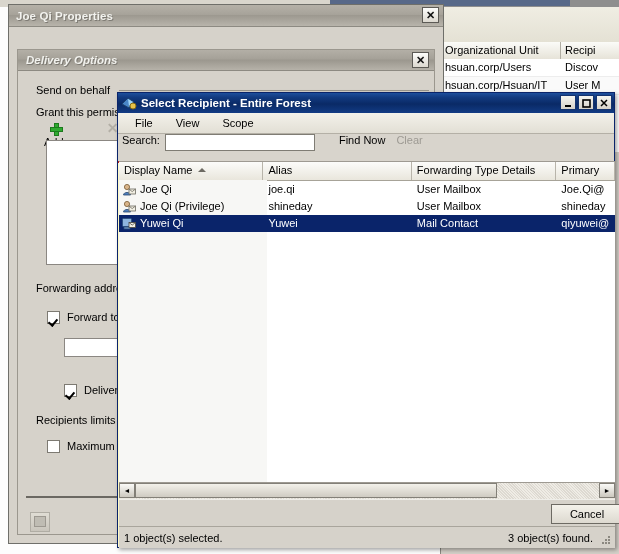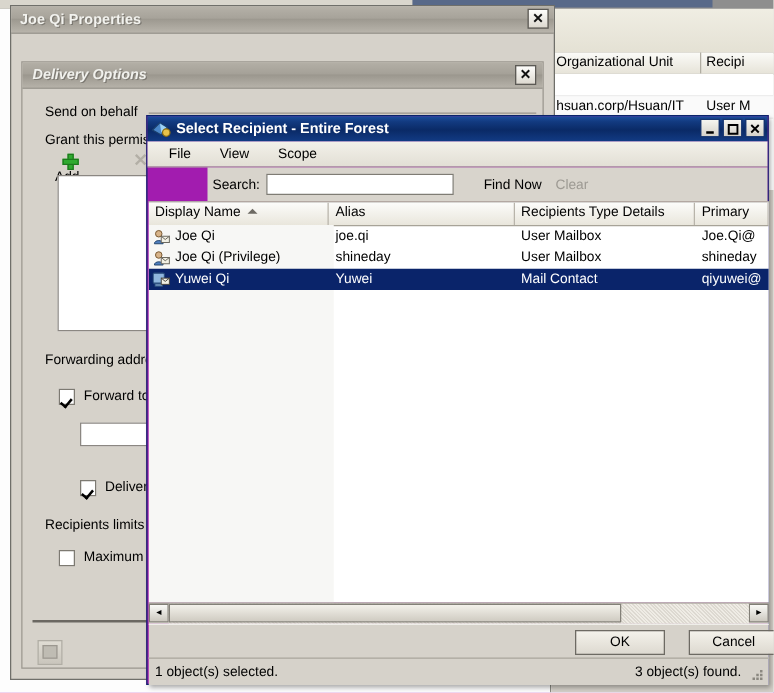--- a/index.html
+++ b/index.html
@@ -278,21 +278,21 @@
     background: #bfbcb3;
     border: 1px solid #9c9890;
     box-sizing: border-box;
   }
 
   
   .sr-win {
     position: absolute;
     left: 117px; top: 92px;
     width: 498px; height: 456px;
-    background: #a21caf;
+    background: #fef9c3;
     border: 1px solid #0a246a;
     box-sizing: border-box;
     box-shadow: 2px 2px 4px rgba(0,0,0,0.35);
   }
   .sr-title {
     position: relative;
     height: 20px;
     background: linear-gradient(180deg,#1d4f9c 0%, #123a80 22%, #0a2a66 55%, #123b84 100%);
     display: flex; align-items: center;
   }
@@ -332,25 +332,24 @@
   .sr-menu {
     font-size: 11px;
     color: #000;
     padding: 1px 9px;
     margin-right: 5px;
     white-space: nowrap;
   }
   .sr-searchbar {
     height: 27px;
     background: #d8d4cc;
-    display: flex; align-items: center;
+    display: flex; align-items: flex-start;
     padding-left: 4px;
     border-bottom: 2px solid #b91c1c;
     position: relative;
-    margin-left: 48px;
   }
   .sr-search-label { font-size: 11px; margin-right: 5px;}
   .sr-search-input {
     width: 150px; height: 17px;
     background: #fff;
     border: 1px solid #7f7c74;
     box-sizing: border-box;
   }
   .sr-findnow {
     font-size: 11px; margin-left: 24px; color: #000;
@@ -508,20 +507,24 @@
 
 <div id="screen">
 
   <div class="bg-emc">
     <div class="bg-emc-top"></div>
     <div class="bg-grid-header">
       <div class="gh" style="width:120px">Organizational Unit</div>
       <div class="gh" style="width:59px">Recipi</div>
     </div>
     <div class="bg-emc-body">
+      <div class="bg-grid-row" style="top:0px">
+        <div class="gc" style="width:120px">hsuan.corp/Users</div>
+        <div class="gc" style="width:59px">Discov</div>
+      </div>
       <div class="bg-grid-row alt" style="top:17px">
         <div class="gc" style="width:120px">hsuan.corp/Hsuan/IT</div>
         <div class="gc" style="width:59px">User M</div>
       </div>
       <div class="bg-emc-taskarea"></div>
     </div>
   </div>
 
   <div class="top-strip">
     <div class="top-strip-left"></div>
@@ -618,21 +621,21 @@
     </div>
 
     <div class="sr-listwrap">
       <div class="sortedcol-tint"></div>
 
       <div class="sr-colhdr">
         <div class="ch" style="width:148px">
           <span>Display Name</span><span class="sort-arrow"></span>
         </div>
         <div class="ch" style="width:152px">Alias</div>
-        <div class="ch" style="width:148px">Recipients Type Details</div>
+        <div class="ch" style="width:148px">Forwarding Type Details</div>
         <div class="ch" style="width:60px">Primary</div>
       </div>
 
       <div class="sr-rows">
 
         <div class="sr-row">
           <div class="rc first" style="width:148px">
             <span class="user-icon">
               <svg width="14" height="13" viewBox="0 0 14 13">
                 <circle cx="5" cy="4" r="2.6" fill="#d8b48a" stroke="#7a5a33" stroke-width="0.8"></circle>
@@ -687,21 +690,20 @@
 
     <div class="sr-hscroll">
       <div class="hs-arrow">◄</div>
       <div class="hs-track">
         <div class="hs-thumb"></div>
       </div>
       <div class="hs-arrow">►</div>
     </div>
 
     <div class="sr-buttonbar">
-      <div class="dlgbtn" style="left:341px">OK</div>
       <div class="dlgbtn" style="left:432px">Cancel</div>
     </div>
 
     <div class="sr-statusbar">
       <span class="sb-left">1 object(s) selected.</span>
       <span class="sb-right">3 object(s) found.</span>
       <span class="grip">
         <i style="left:8px;top:2px"></i>
           <i style="left:5px;top:5px"></i>
           <i style="left:8px;top:5px"></i>

